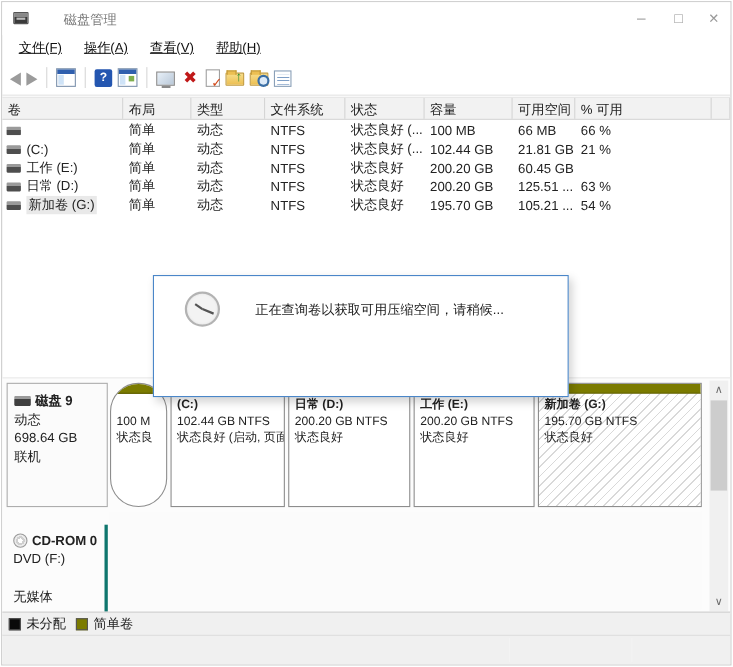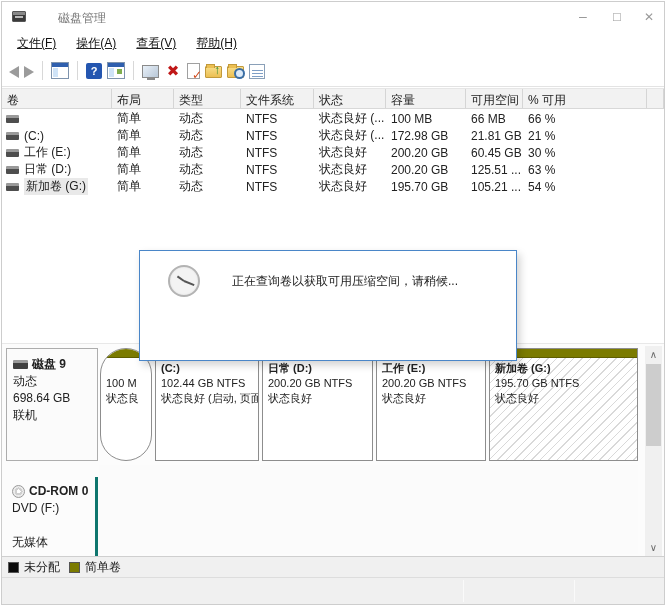--- a/index.html
+++ b/index.html
@@ -166,37 +166,36 @@
     </div>
     <div class="vrow grid-cols">
       <span class="c vol-cell">
           <span class="disk-ico"></span>
           <span class="vol-label">(C:)</span>
         </span>
       <span class="c">简单</span>
       <span class="c">动态</span>
       <span class="c">NTFS</span>
       <span class="c">状态良好 (...</span>
-      <span class="c">172.98 GB</span>
+      <span class="c">102.44 GB</span>
       <span class="c">21.81 GB</span>
       <span class="c">21 %</span>
       <span class="c"></span>
     </div>
     <div class="vrow grid-cols">
       <span class="c vol-cell">
           <span class="disk-ico"></span>
           <span class="vol-label">工作 (E:)</span>
         </span>
       <span class="c">简单</span>
       <span class="c">动态</span>
       <span class="c">NTFS</span>
       <span class="c">状态良好</span>
       <span class="c">200.20 GB</span>
       <span class="c">60.45 GB</span>
-      <span class="c">30 %</span>
       <span class="c"></span>
     </div>
     <div class="vrow grid-cols">
       <span class="c vol-cell">
           <span class="disk-ico"></span>
           <span class="vol-label">日常 (D:)</span>
         </span>
       <span class="c">简单</span>
       <span class="c">动态</span>
       <span class="c">NTFS</span>

